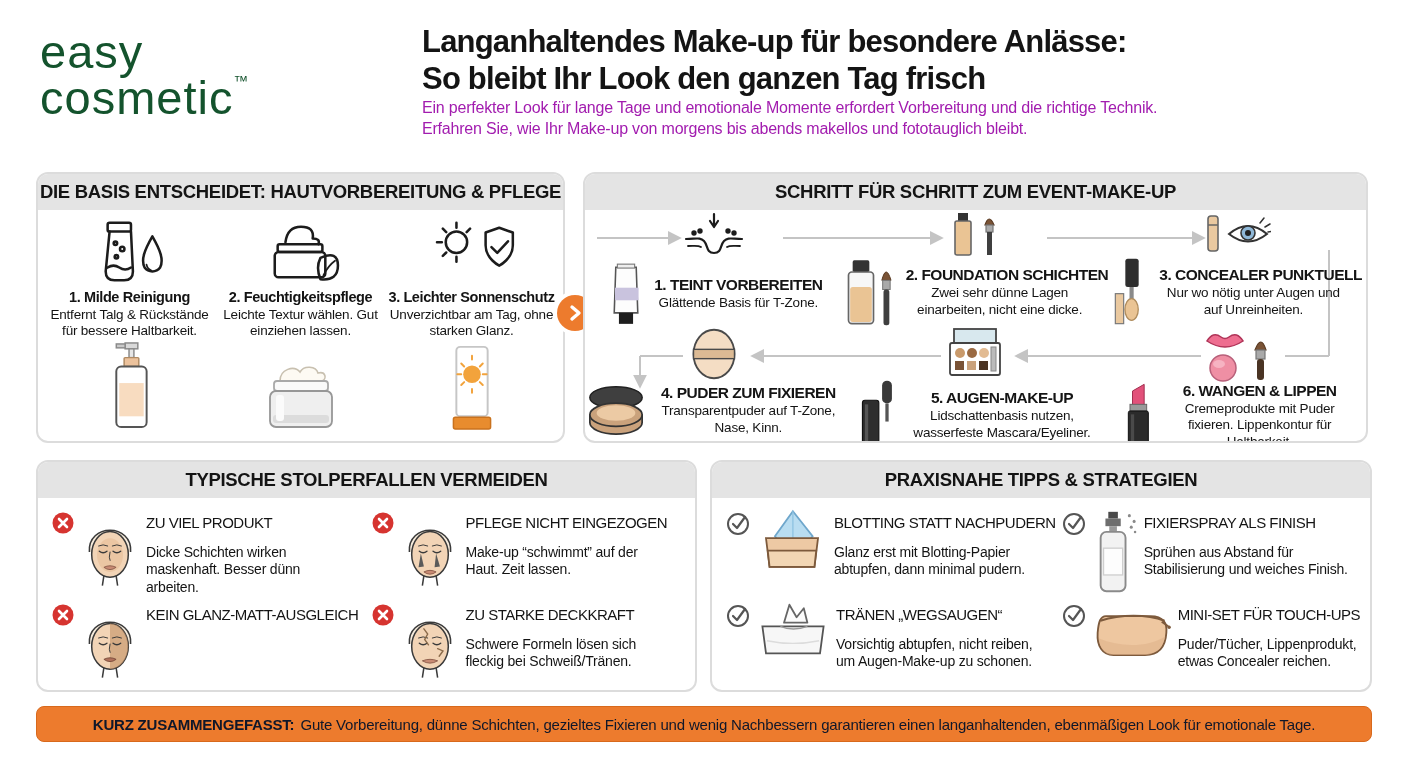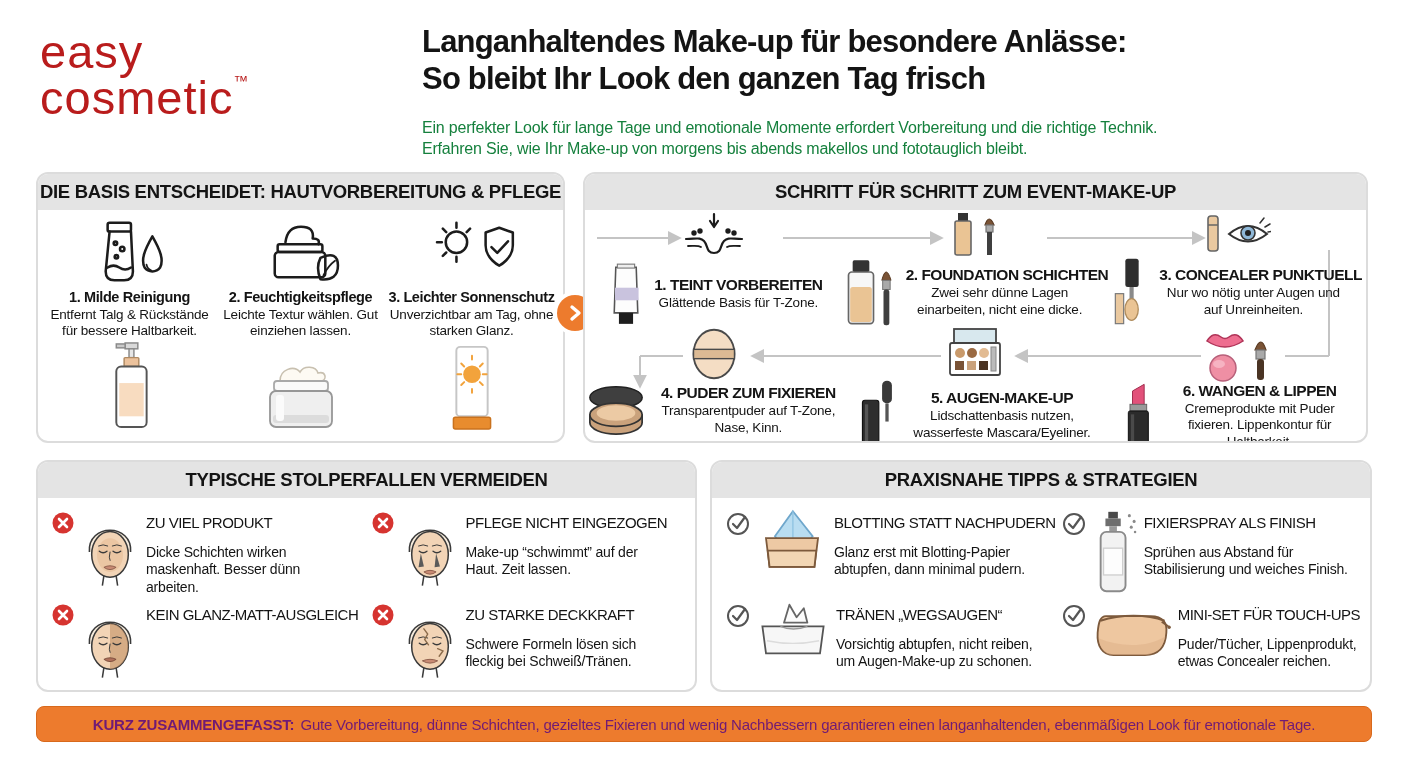--- a/index.html
+++ b/index.html
@@ -1,28 +1,28 @@
 <!DOCTYPE html>
 <html><head>
 <meta charset="utf-8">
 <style>
   * { margin:0; padding:0; box-sizing:border-box; }
   html,body { background:#fff; }
   .page { position:relative; width:1408px; height:768px; background:#fff;
           font-family:"Liberation Sans", sans-serif; color:#141414; overflow:hidden; }
 
   
-  .logo { position:absolute; left:40px; top:30px; color:#b91c1c; font-size:47px;
+  .logo { position:absolute; left:40px; top:30px; color:#14532d; font-size:47px;
           line-height:0.94; letter-spacing:1px; font-weight:400; }
   .logo .tm { font-size:15px; vertical-align:28px; letter-spacing:0; }
 
   
   .header-text { position:absolute; left:422px; top:24px; width:966px; }
   .title { font-size:31px; font-weight:bold; letter-spacing:-0.8px; line-height:1.18; }
-  .subtitle { margin-top:20px; font-size:16px; letter-spacing:-0.2px; line-height:1.32; color:#15803d; }
+  .subtitle { margin-top:0; font-size:16px; letter-spacing:-0.2px; line-height:1.32; color:#a21caf; }
 
   
   .panel { position:absolute; background:#fff; border:2px solid #dcdcdc; border-radius:12px; overflow:hidden; }
   .panel-header { background:#e4e4e4; height:36px; display:flex; align-items:center; justify-content:center;
                   font-weight:bold; font-size:18.5px; letter-spacing:-0.3px; }
   #panel-basis    { left:36px;  top:172px; width:529px; height:271px; }
   #panel-steps    { left:583px; top:172px; width:785px; height:271px; }
   #panel-pitfalls { left:36px;  top:460px; width:661px; height:232px; }
   #panel-tips     { left:710px; top:460px; width:662px; height:232px; }
 
@@ -57,21 +57,21 @@
   .quad-desc { font-size:14px; line-height:1.24; letter-spacing:-0.2px; max-width:208px; margin-top:13px; }
 
   
   .orange-circle { position:absolute; left:557px; top:295px; width:36px; height:36px; border-radius:50%;
                    background:#ed7b2d; display:flex; align-items:center; justify-content:center;
                    box-shadow:0 0 0 4px #fff; }
 
   
   .summary { position:absolute; left:36px; top:706px; width:1336px; height:36px; background:#ed7b2d;
              border:1px solid #d8691c; border-radius:8px; display:flex; align-items:center;
-             justify-content:center; color:#701a75; font-size:15px; letter-spacing:-0.2px; white-space:nowrap; }
+             justify-content:center; color:#0f172a; font-size:15px; letter-spacing:-0.2px; white-space:nowrap; }
   .summary .lbl { font-weight:bold; margin-right:6px; }
 </style>
 </head>
 <body>
 
 <div class="page">
 
   <div class="logo">
     <div>easy</div>
     <div><span>cosmetic</span><span class="tm">™</span></div>

